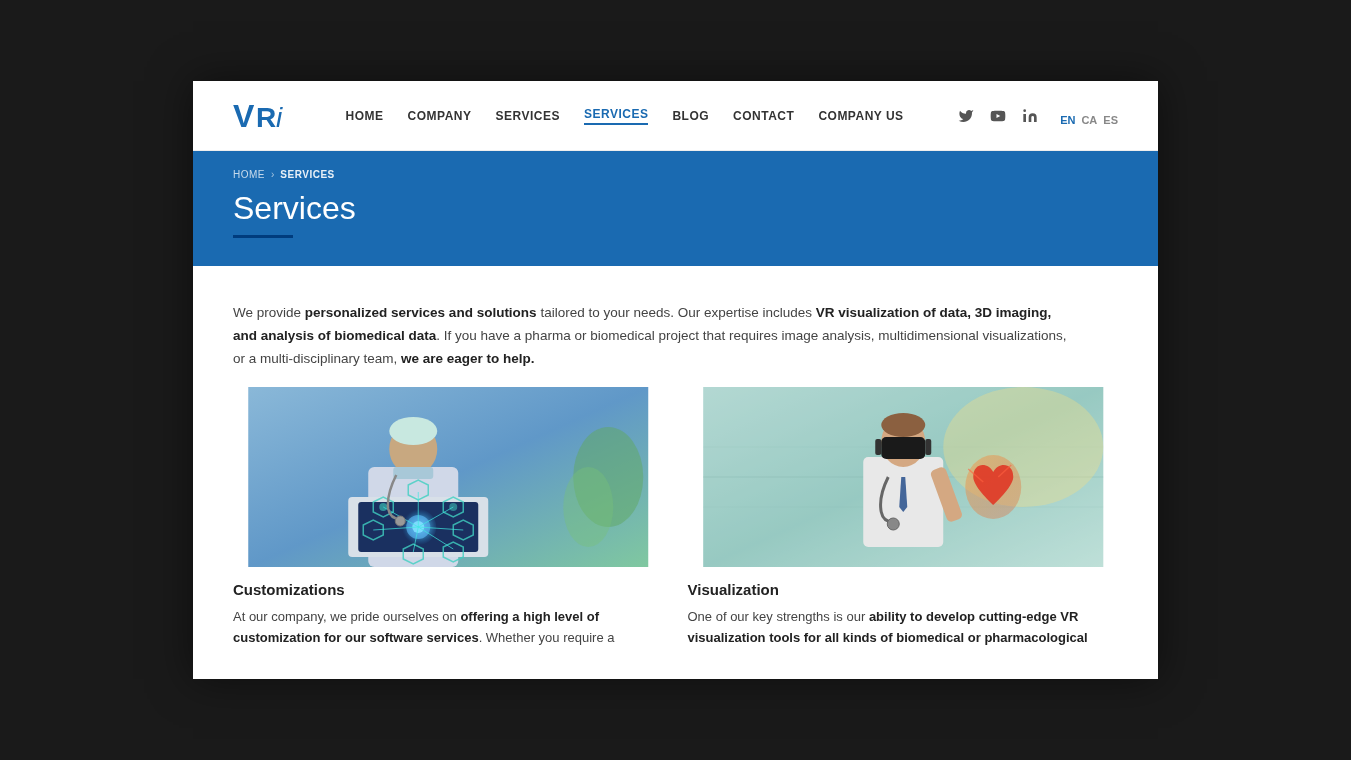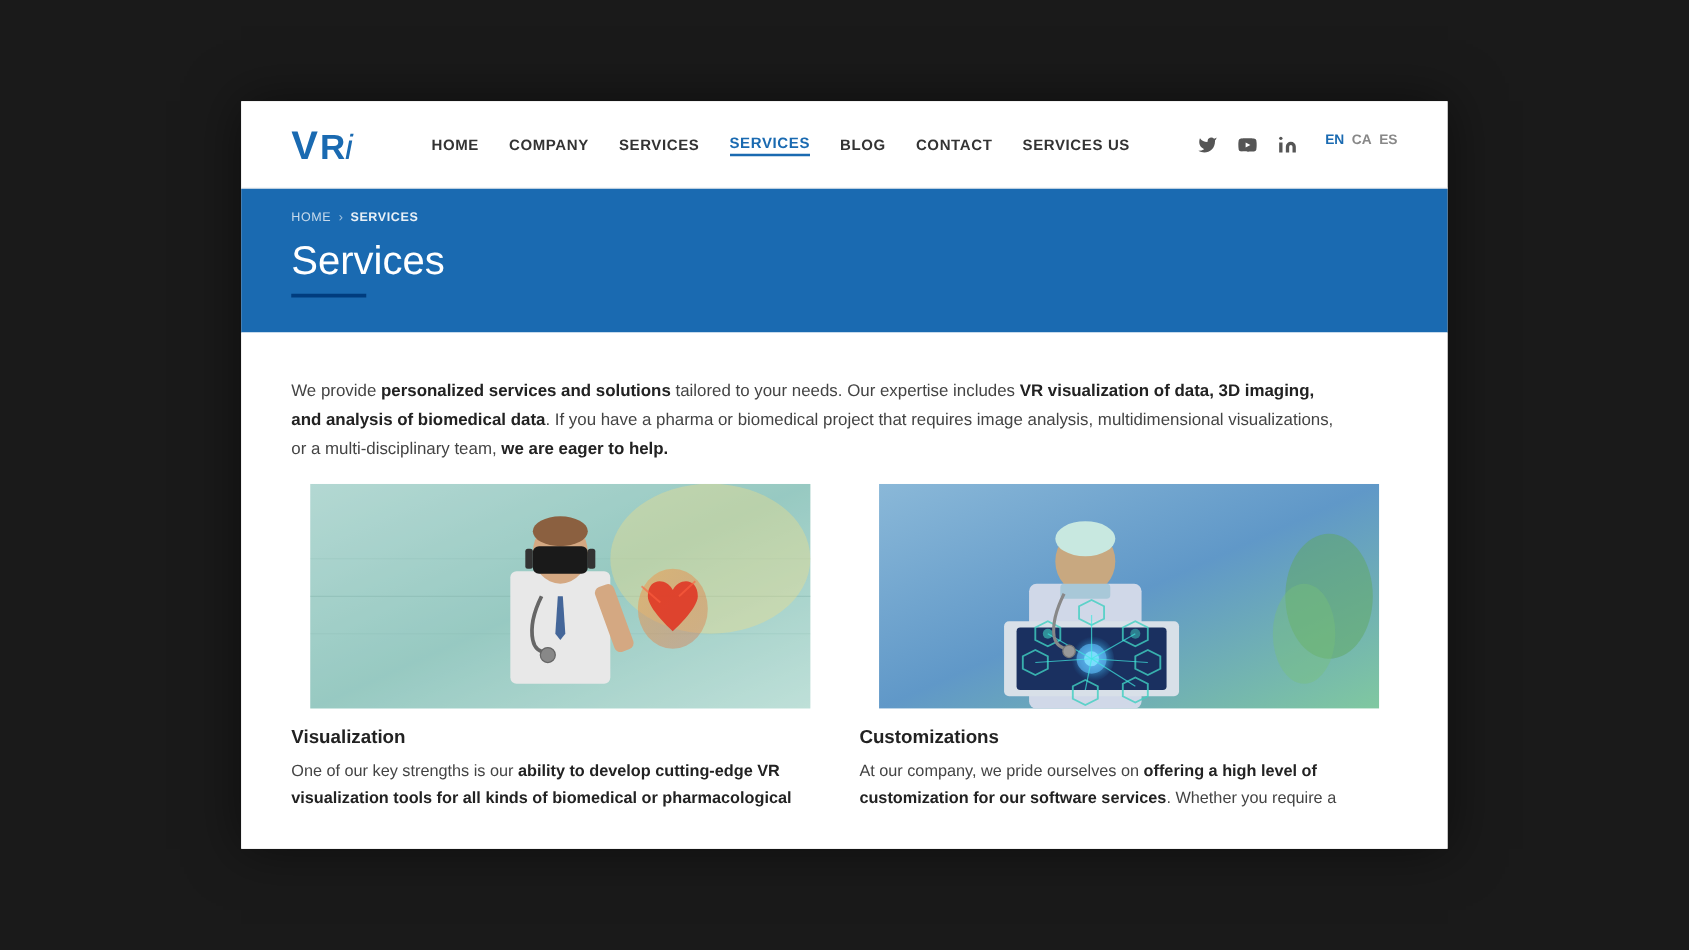--- a/index.html
+++ b/index.html
@@ -44,21 +44,21 @@
       cursor: pointer;
       letter-spacing: 0.5px;
     }
     .nav-item.active {
       color: #1a6ab1;
       border-bottom: 2px solid #1a6ab1;
       padding-bottom: 2px;
     }
     .nav-right {
       display: flex;
-      align-items: flex-start;
+      align-items: flex-end;
       gap: 12px;
     }
     .social-icon {
       color: #555;
       cursor: pointer;
       font-size: 14px;
       width: 20px;
       height: 20px;
       display: flex;
       align-items: center;
@@ -182,21 +182,21 @@
       </svg>
     </div>
 
     <nav class="nav">
       <a class="nav-item">HOME</a>
       <a class="nav-item">COMPANY</a>
       <a class="nav-item">SERVICES</a>
       <a class="nav-item active">SERVICES</a>
       <a class="nav-item">BLOG</a>
       <a class="nav-item">CONTACT</a>
-      <a class="nav-item">SERVICES US</a>
+      <a class="nav-item">COMPANY US</a>
     </nav>
 
     <div class="nav-right">
 
       <span class="social-icon">
         <svg viewBox="0 0 24 24">
             <path d="M23 3a10.9 10.9 0 01-3.14 1.53 4.48 4.48 0 00-7.86 3v1A10.66 10.66 0 013 4s-4 9 5 13a11.64 11.64 0 01-7 2c9 5 20 0 20-11.5a4.5 4.5 0 00-.08-.83A7.72 7.72 0 0023 3z"></path>
           </svg>
       </span>
 
@@ -230,74 +230,20 @@
     <h1 class="page-title">Services</h1>
     <div class="title-underline"></div>
   </div>
 
   <div class="main-content">
     <p class="intro-text">
       We provide <strong>personalized services and solutions</strong> tailored to your needs. Our expertise includes <strong>VR visualization of data, 3D imaging, and analysis of biomedical data</strong>. If you have a pharma or biomedical project that requires image analysis, multidimensional visualizations, or a multi-disciplinary team, <strong>we are eager to help.</strong>
     </p>
 
     <div class="cards-row">
-
-      <div class="card">
-        <div class="card-image">
-          <svg class="card-img-placeholder" viewBox="0 0 400 180" xmlns="http://www.w3.org/2000/svg">
-
-            <defs>
-              <linearGradient id="bg1" x1="0%" y1="0%" x2="100%" y2="100%">
-                <stop offset="0%" style="stop-color:#b8ddd8"></stop>
-                <stop offset="50%" style="stop-color:#90c8c0"></stop>
-                <stop offset="100%" style="stop-color:#c8e8e0"></stop>
-              </linearGradient>
-              <linearGradient id="glowGrad" x1="0%" y1="0%" x2="100%" y2="100%">
-                <stop offset="0%" style="stop-color:#f0a050;stop-opacity:0.7"></stop>
-                <stop offset="100%" style="stop-color:#e06030;stop-opacity:0.4"></stop>
-              </linearGradient>
-            </defs>
-            <rect width="400" height="180" fill="url(#bg1)"></rect>
-
-            <rect x="0" y="0" width="400" height="180" fill="#aaccc8" opacity="0.3"></rect>
-            <line x1="0" y1="90" x2="400" y2="90" stroke="#88b8b0" stroke-width="1" opacity="0.5"></line>
-            <line x1="0" y1="60" x2="400" y2="60" stroke="#88b8b0" stroke-width="0.5" opacity="0.4"></line>
-            <line x1="0" y1="120" x2="400" y2="120" stroke="#88b8b0" stroke-width="0.5" opacity="0.4"></line>
-
-            <ellipse cx="320" cy="60" rx="80" ry="60" fill="#f8e080" opacity="0.35"></ellipse>
-
-            <rect x="160" y="70" width="80" height="90" fill="#e8e8e8" rx="5"></rect>
-
-            <ellipse cx="200" cy="55" rx="22" ry="25" fill="#d4a882"></ellipse>
-
-            <ellipse cx="200" cy="38" rx="22" ry="12" fill="#8b6040"></ellipse>
-
-            <rect x="178" y="50" width="44" height="22" fill="#1a1a1a" rx="5"></rect>
-            <rect x="172" y="52" width="6" height="16" fill="#333" rx="2"></rect>
-            <rect x="222" y="52" width="6" height="16" fill="#333" rx="2"></rect>
-
-            <path d="M185 90 Q175 110 178 125 Q180 135 190 135" stroke="#666" stroke-width="3" fill="none"></path>
-            <circle cx="190" cy="137" r="6" fill="#888" stroke="#666" stroke-width="1"></circle>
-
-            <rect x="235" y="80" width="16" height="55" fill="#d4a882" rx="5" transform="rotate(-20, 243, 107)"></rect>
-
-            <ellipse cx="290" cy="100" rx="28" ry="32" fill="url(#glowGrad)" opacity="0.8"></ellipse>
-            <path d="M290 85 C285 75 270 75 270 90 C270 100 290 118 290 118 C290 118 310 100 310 90 C310 75 295 75 290 85Z" fill="#e03020" opacity="0.85"></path>
-
-            <line x1="280" y1="95" x2="265" y2="82" stroke="#ff6040" stroke-width="1.5" opacity="0.6"></line>
-            <line x1="295" y1="90" x2="308" y2="78" stroke="#ff6040" stroke-width="1.5" opacity="0.6"></line>
-
-            <polygon points="198,90 202,90 204,120 200,125 196,120" fill="#446699"></polygon>
-          </svg>
-        </div>
-        <h3 class="card-title">Visualization</h3>
-        <p class="card-desc">
-          One of our key strengths is our <strong>ability to develop cutting-edge VR visualization tools for all kinds of biomedical or pharmacological</strong>
-        </p>
-      </div>
 
       <div class="card">
         <div class="card-image">
           <svg class="card-img-placeholder" viewBox="0 0 400 180" xmlns="http://www.w3.org/2000/svg">
             <defs>
               <linearGradient id="bg2" x1="0%" y1="0%" x2="100%" y2="100%">
                 <stop offset="0%" style="stop-color:#8ab8d8"></stop>
                 <stop offset="50%" style="stop-color:#6098c8"></stop>
                 <stop offset="100%" style="stop-color:#80c8a0"></stop>
               </linearGradient>
@@ -354,15 +300,69 @@
 
             <ellipse cx="360" cy="90" rx="35" ry="50" fill="#60a860" opacity="0.5"></ellipse>
             <ellipse cx="340" cy="120" rx="25" ry="40" fill="#78c078" opacity="0.4"></ellipse>
           </svg>
         </div>
         <h3 class="card-title">Customizations</h3>
         <p class="card-desc">
           At our company, we pride ourselves on <strong>offering a high level of customization for our software services</strong>. Whether you require a
         </p>
       </div>
+
+      <div class="card">
+        <div class="card-image">
+          <svg class="card-img-placeholder" viewBox="0 0 400 180" xmlns="http://www.w3.org/2000/svg">
+
+            <defs>
+              <linearGradient id="bg1" x1="0%" y1="0%" x2="100%" y2="100%">
+                <stop offset="0%" style="stop-color:#b8ddd8"></stop>
+                <stop offset="50%" style="stop-color:#90c8c0"></stop>
+                <stop offset="100%" style="stop-color:#c8e8e0"></stop>
+              </linearGradient>
+              <linearGradient id="glowGrad" x1="0%" y1="0%" x2="100%" y2="100%">
+                <stop offset="0%" style="stop-color:#f0a050;stop-opacity:0.7"></stop>
+                <stop offset="100%" style="stop-color:#e06030;stop-opacity:0.4"></stop>
+              </linearGradient>
+            </defs>
+            <rect width="400" height="180" fill="url(#bg1)"></rect>
+
+            <rect x="0" y="0" width="400" height="180" fill="#aaccc8" opacity="0.3"></rect>
+            <line x1="0" y1="90" x2="400" y2="90" stroke="#88b8b0" stroke-width="1" opacity="0.5"></line>
+            <line x1="0" y1="60" x2="400" y2="60" stroke="#88b8b0" stroke-width="0.5" opacity="0.4"></line>
+            <line x1="0" y1="120" x2="400" y2="120" stroke="#88b8b0" stroke-width="0.5" opacity="0.4"></line>
+
+            <ellipse cx="320" cy="60" rx="80" ry="60" fill="#f8e080" opacity="0.35"></ellipse>
+
+            <rect x="160" y="70" width="80" height="90" fill="#e8e8e8" rx="5"></rect>
+
+            <ellipse cx="200" cy="55" rx="22" ry="25" fill="#d4a882"></ellipse>
+
+            <ellipse cx="200" cy="38" rx="22" ry="12" fill="#8b6040"></ellipse>
+
+            <rect x="178" y="50" width="44" height="22" fill="#1a1a1a" rx="5"></rect>
+            <rect x="172" y="52" width="6" height="16" fill="#333" rx="2"></rect>
+            <rect x="222" y="52" width="6" height="16" fill="#333" rx="2"></rect>
+
+            <path d="M185 90 Q175 110 178 125 Q180 135 190 135" stroke="#666" stroke-width="3" fill="none"></path>
+            <circle cx="190" cy="137" r="6" fill="#888" stroke="#666" stroke-width="1"></circle>
+
+            <rect x="235" y="80" width="16" height="55" fill="#d4a882" rx="5" transform="rotate(-20, 243, 107)"></rect>
+
+            <ellipse cx="290" cy="100" rx="28" ry="32" fill="url(#glowGrad)" opacity="0.8"></ellipse>
+            <path d="M290 85 C285 75 270 75 270 90 C270 100 290 118 290 118 C290 118 310 100 310 90 C310 75 295 75 290 85Z" fill="#e03020" opacity="0.85"></path>
+
+            <line x1="280" y1="95" x2="265" y2="82" stroke="#ff6040" stroke-width="1.5" opacity="0.6"></line>
+            <line x1="295" y1="90" x2="308" y2="78" stroke="#ff6040" stroke-width="1.5" opacity="0.6"></line>
+
+            <polygon points="198,90 202,90 204,120 200,125 196,120" fill="#446699"></polygon>
+          </svg>
+        </div>
+        <h3 class="card-title">Visualization</h3>
+        <p class="card-desc">
+          One of our key strengths is our <strong>ability to develop cutting-edge VR visualization tools for all kinds of biomedical or pharmacological</strong>
+        </p>
+      </div>
     </div>
   </div>
 </div>
 
 </body></html>

